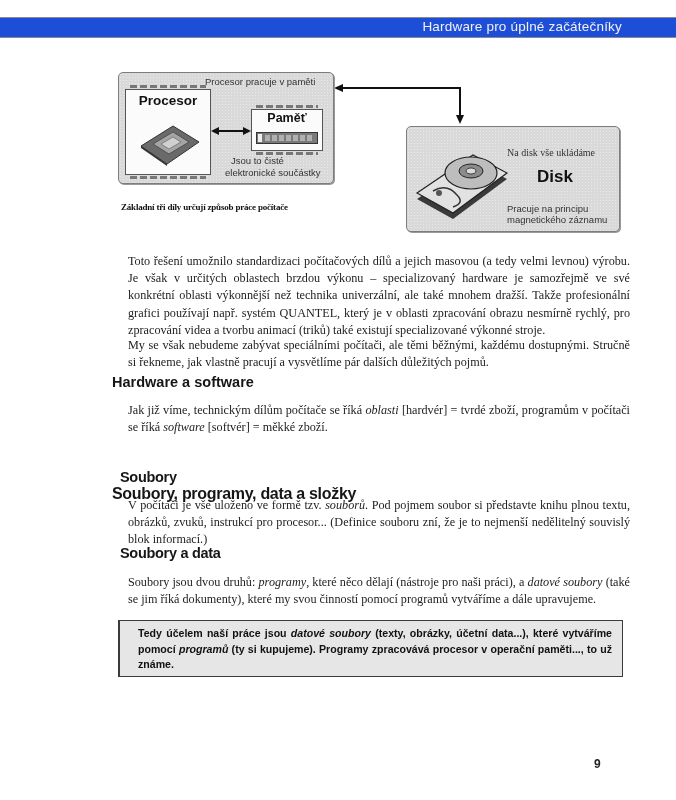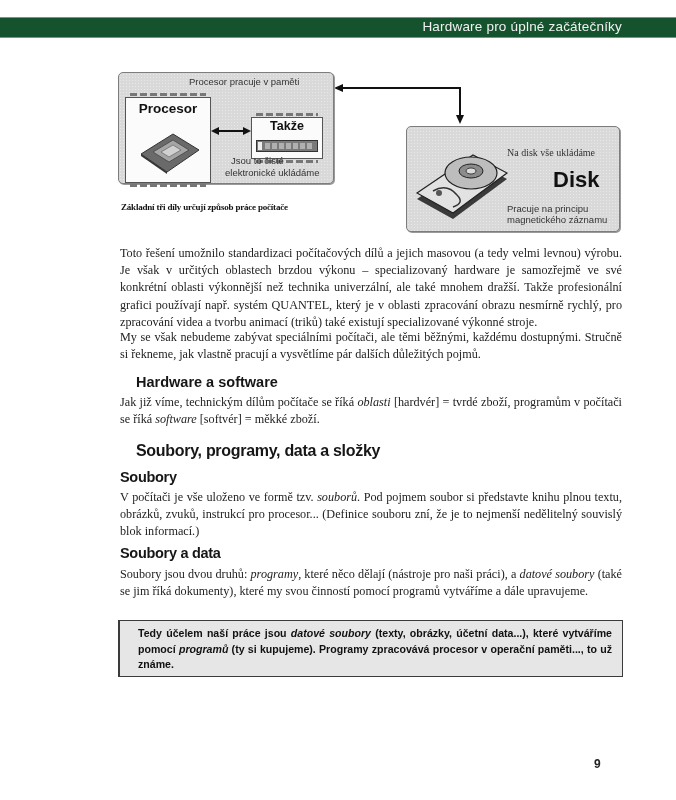--- a/index.html
+++ b/index.html
@@ -3,21 +3,21 @@
 <meta charset="utf-8">
 <style>
   html, body { margin: 0; padding: 0; }
   body {
     width: 676px; height: 800px; position: relative; overflow: hidden;
     background: #ffffff; color: #1a1a1a;
     font-family: "Liberation Serif", serif;
   }
   .header-bar {
     position: absolute; left: 0; top: 17px; width: 676px; height: 21px;
-    background: #14532d; border-top: 1px solid #8a8a8a; border-bottom: 1px solid #8a8a8a;
+    background: #1d4ed8; border-top: 1px solid #8a8a8a; border-bottom: 1px solid #8a8a8a;
     box-sizing: border-box;
   }
   .header-title {
     position: absolute; right: 54px; top: 1px;
     font-family: "Liberation Sans", sans-serif; font-size: 13.5px; color: #f2f2f2;
     letter-spacing: 0.2px;
   }
 
   
   .diagram { position: absolute; left: 0; top: 0; width: 676px; height: 240px; }
@@ -27,49 +27,49 @@
     background-image: radial-gradient(#e8e8e8 0.6px, transparent 0.8px);
     background-size: 3px 3px;
   }
   .box-cpu { left: 118px; top: 72px; width: 214px; height: 110px; }
   .box-disk { left: 406px; top: 126px; width: 212px; height: 104px; }
   .box-caption {
     position: absolute; font-family: "Liberation Sans", sans-serif; font-size: 9.5px; color: #333;
     line-height: 11px;
   }
   .card {
-    position: absolute; background: #fbfbfb; border: 1px solid #555; margin-top: 8px;
+    position: absolute; background: #fbfbfb; border: 1px solid #555;
   }
   .card-title {
     position: absolute; left: 0; right: 0; text-align: center;
     font-family: "Liberation Sans", sans-serif; font-weight: bold; color: #111;
   }
   .pins { position: absolute; left: 4px; right: 4px; height: 3px;
     background: repeating-linear-gradient(90deg, #777 0 7px, transparent 7px 10px); }
   .disk-label {
     position: absolute; left: 130px; top: 40px;
-    font-family: "Liberation Sans", sans-serif; font-weight: bold; font-size: 22px; color: #111; margin-left: 16px;
+    font-family: "Liberation Sans", sans-serif; font-weight: bold; font-size: 17px; color: #111;
   }
   .figure-caption {
     position: absolute; left: 121px; top: 202px;
     font-family: Liberation Serif, serif; font-weight: bold; font-size: 9px; color: #111;
     letter-spacing: -0.2px;
   }
 
   
   .body-text {
     position: absolute; left: 120px; width: 502px;
     font-size: 12.2px; line-height: 17.2px; text-align: justify; color: #222;
-    margin: 0;
+    margin: 8px;
   }
   .h2 {
-    position: absolute; left: 136px; margin: 0;
+    position: absolute; left: 112px; margin: 0;
     font-family: "Liberation Sans", sans-serif; font-weight: bold; color: #161616;
   }
-  .h2.big { font-size: 16px; letter-spacing: -0.3px; }
+  .h2.big { font-size: 16px; letter-spacing: -0.3px; margin-top: 43px; }
   .h3 {
     position: absolute; left: 120px; margin: 0;
     font-family: "Liberation Sans", sans-serif; font-size: 14.5px; color: #161616; letter-spacing: -0.3px;
   }
   .note {
     position: absolute; left: 118px; top: 620px; width: 505px; height: 57px; box-sizing: border-box;
     background: #e6e6e6; border: 1px solid #3b3b3b; border-left-width: 2px;
     padding: 5px 10px 20px 18px;
     font-family: "Liberation Sans", sans-serif; font-weight: bold; font-size: 10.6px; line-height: 15.5px; color: #111;
     text-align: justify;
@@ -88,21 +88,21 @@
 
 <div class="diagram">
 
   <svg width="676" height="240" style="position:absolute;left:0;top:0">
     <polyline points="336,88 460,88 460,120" fill="none" stroke="#111" stroke-width="2"></polyline>
     <polygon points="334,88 343,84 343,92" fill="#111"></polygon>
     <polygon points="460,124 456,115 464,115" fill="#111"></polygon>
   </svg>
 
   <div class="box box-cpu">
-    <span class="box-caption" style="left:70px;top:3px">Procesor pracuje v paměti</span>
+    <span class="box-caption" style="left:86px;top:3px">Procesor pracuje v paměti</span>
 
     <div class="card" style="left:6px;top:16px;width:84px;height:84px">
       <div class="pins" style="top:-5px"></div>
       <div class="card-title" style="top:3px;font-size:13.5px">Procesor</div>
       <svg width="70" height="50" style="position:absolute;left:7px;top:26px">
         <polygon points="8,30 40,10 66,26 34,48" fill="#6a6a6a" stroke="#333" stroke-width="1"></polygon>
         <polygon points="20,28 40,16 56,26 36,38" fill="#a5a5a5" stroke="#444" stroke-width="0.8"></polygon>
         <polygon points="28,28 40,21 48,26 36,33" fill="#d0d0d0" stroke="#555" stroke-width="0.6"></polygon>
         <polygon points="8,30 34,48 34,50 8,32" fill="#333"></polygon>
       </svg>
@@ -110,39 +110,39 @@
     </div>
 
     <svg width="40" height="12" style="position:absolute;left:92px;top:52px">
       <line x1="5" y1="6" x2="35" y2="6" stroke="#111" stroke-width="2"></line>
       <polygon points="0,6 8,2 8,10" fill="#111"></polygon>
       <polygon points="40,6 32,2 32,10" fill="#111"></polygon>
     </svg>
 
     <div class="card" style="left:132px;top:36px;width:70px;height:40px">
       <div class="pins" style="top:-5px"></div>
-      <div class="card-title" style="top:1px;font-size:12.5px">Takže</div>
+      <div class="card-title" style="top:1px;font-size:12.5px">Paměť</div>
       <svg width="62" height="12" style="position:absolute;left:4px;top:22px">
         <rect x="0.5" y="0.5" width="61" height="11" fill="#7a7a7a" stroke="#333"></rect>
         <rect x="2" y="2" width="4" height="8" fill="#eee"></rect>
         <g fill="#b0b0b0">
           <rect x="9" y="3" width="5" height="6"></rect>
             <rect x="16" y="3" width="5" height="6"></rect>
           <rect x="23" y="3" width="5" height="6"></rect>
             <rect x="30" y="3" width="5" height="6"></rect>
           <rect x="37" y="3" width="5" height="6"></rect>
             <rect x="44" y="3" width="5" height="6"></rect>
           <rect x="51" y="3" width="5" height="6"></rect>
         </g>
       </svg>
       <div class="pins" style="bottom:-5px"></div>
     </div>
 
     <span class="box-caption" style="left:112px;top:82px">Jsou to čisté</span>
-    <span class="box-caption" style="left:106px;top:94px">elektronické ukládáme</span>
+    <span class="box-caption" style="left:106px;top:94px">elektronické součástky</span>
   </div>
 
   <div class="box box-disk">
     <span class="box-caption" style="left:100px;top:20px;font-family:'Liberation Serif',serif;font-size:10px">Na disk vše ukládáme</span>
     <svg width="96" height="78" style="position:absolute;left:6px;top:16px">
       <polygon points="4,56 60,18 94,36 40,76" fill="#3a3a3a"></polygon>
       <polygon points="4,50 60,12 94,30 40,70" fill="#e2e2e2" stroke="#222" stroke-width="1.2"></polygon>
       <ellipse cx="58" cy="30" rx="26" ry="16" fill="#bdbdbd" stroke="#222" stroke-width="1.2"></ellipse>
       <ellipse cx="58" cy="28" rx="12" ry="7" fill="#8c8c8c" stroke="#222"></ellipse>
       <ellipse cx="58" cy="28" rx="5" ry="3" fill="#dcdcdc" stroke="#222" stroke-width="0.8"></ellipse>

